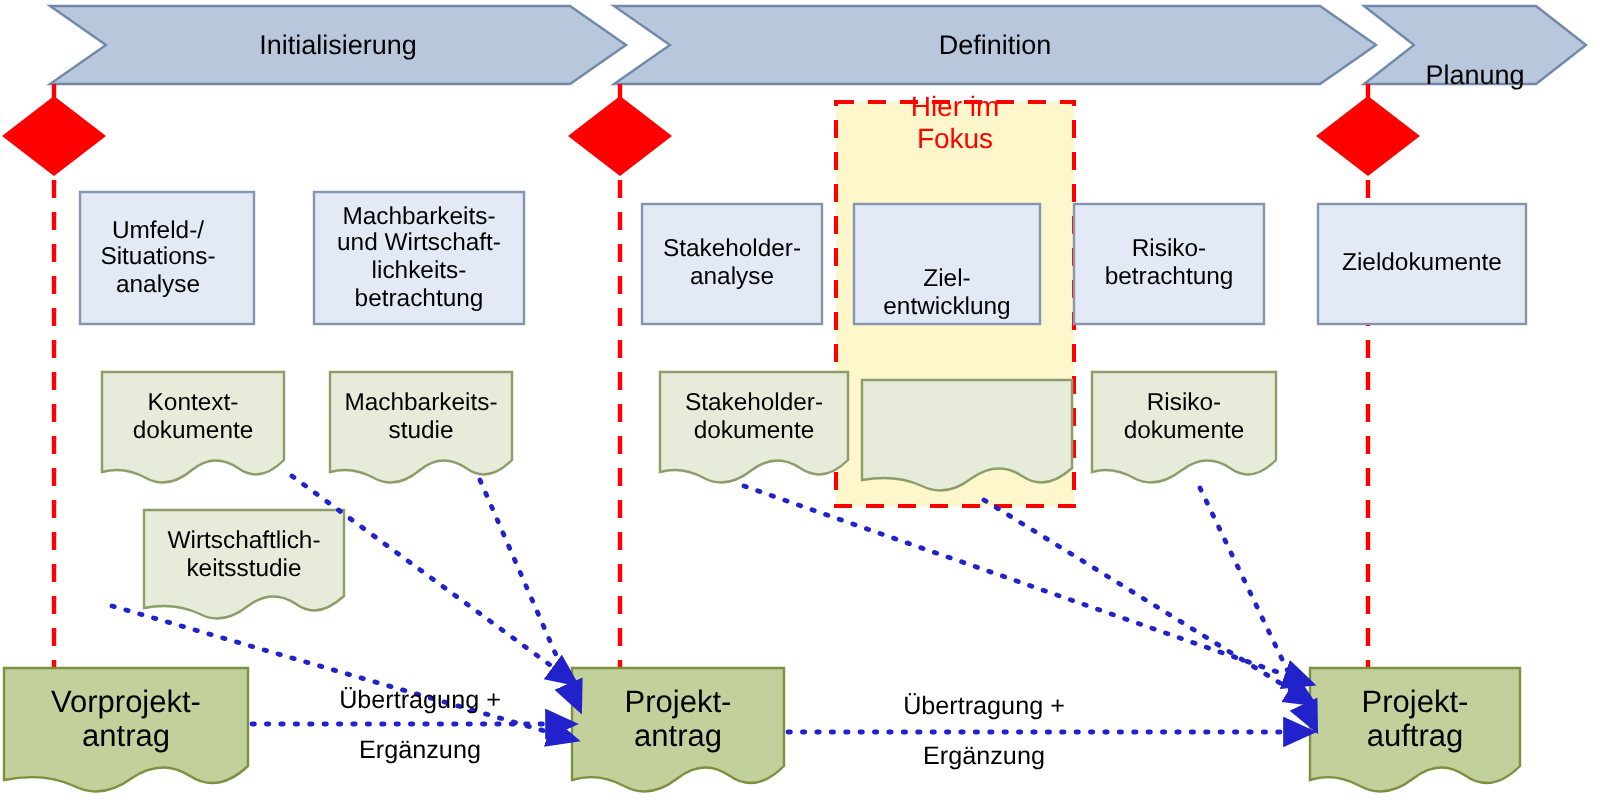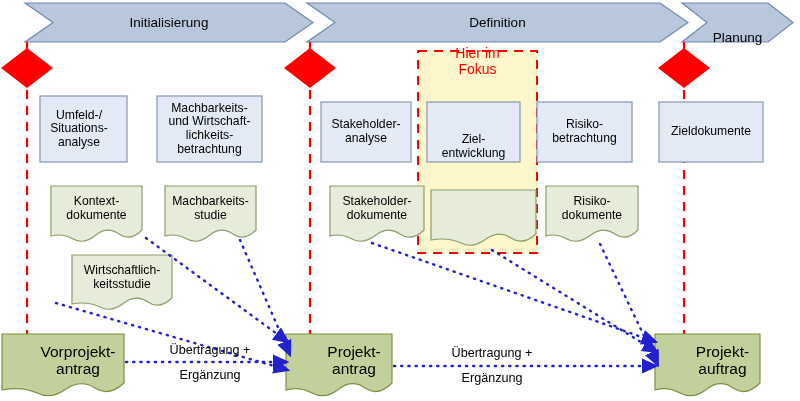--- a/index.html
+++ b/index.html
@@ -17,21 +17,21 @@
     display:flex;align-items:center;justify-content:center;
     text-align:center;
     line-height:1.12;
     color:#000000;
     pointer-events:none;
     white-space:pre-line;
   }
   .phase-label{font-size:13.5px;color:#000;}
   .act-label{font-size:12.2px;}
   .doc-label{font-size:12.2px;}
-  .bigdoc-label{font-size:15.5px;margin-left:15px;}
+  .bigdoc-label{font-size:15.5px;}
   .focus-label{font-size:14px;color:#ff0000;font-weight:normal;}
   .flow-label{font-size:12.6px;}
 </style>
 </head>
 <body>
 
 <div id="stage">
 
   <svg id="svg-layer" viewBox="0 0 800 401">
     <defs>

